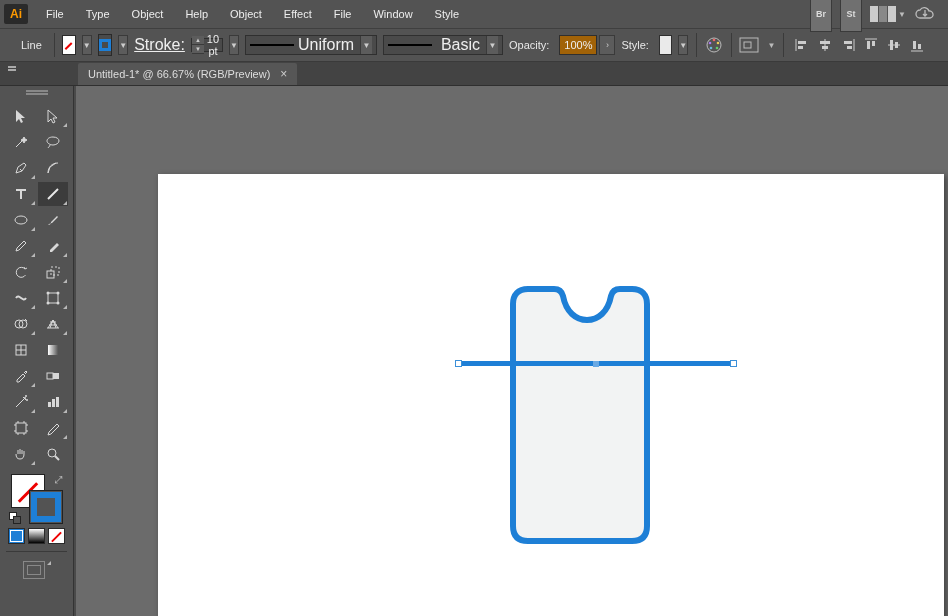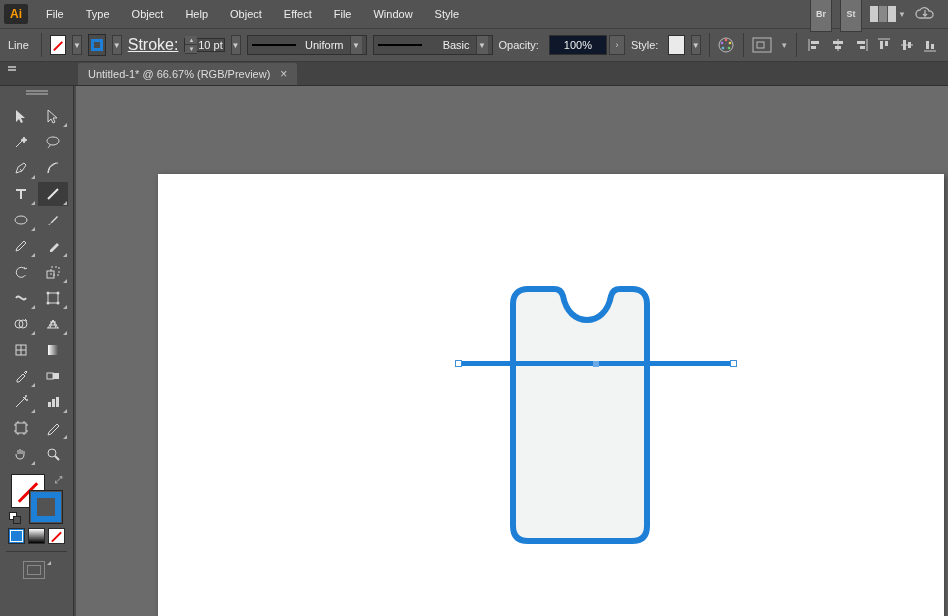--- a/index.html
+++ b/index.html
@@ -11,38 +11,38 @@
 .menu-item { padding: 0 10px; height: 28px; display: flex; align-items: center; color: #eee; cursor: default; }
 .menubar-right { margin-left: auto; display: flex; align-items: center; gap: 8px; padding-right: 8px; }
 .br-btn, .st-btn { width: 22px; height: 36px; background: #707070; color: #ddd; font-size: 9px; font-weight: bold; display: flex; align-items: center; justify-content: center; border: 1px solid #3a3a3a; }
 .arrange-icon { width: 26px; height: 16px; display: flex; gap: 1px; }
 .arrange-icon span { flex: 1; background: #ccc; }
 .arrange-icon span:nth-child(2){ background:#888;}
 .dd-tri { font-size: 8px; color: #bbb; margin-left: 2px; }
 .cloud-icon svg { display:block; }
 
 
-.controlbar { height: 34px; background: #535353; border-top: 1px solid #3f3f3f; border-bottom: 1px solid #3a3a3a; display: flex; align-items: center; padding: 0 8px; gap: 6px; }
+.controlbar { height: 34px; background: #535353; border-top: 1px solid #3f3f3f; border-bottom: 1px solid #3a3a3a; display: flex; align-items: center; padding: 0 21px; gap: 6px; }
 .ctrl-label { color: #e8e8e8; font-size: 11px; margin-right: 4px; }
 .swatch-nofill { width: 20px; height: 20px; background: #fff; position: relative; border: 1px solid #2a2a2a; }
 .swatch-nofill::after { content: ""; position: absolute; left: 1px; right: 1px; top: 50%; border-top: 2px solid #e00; transform: rotate(-45deg); transform-origin: center; }
 .swatch-strokebox { width: 22px; height: 22px; border:1px solid #2a2a2a; background:#4a4a4a; display:flex; align-items:center; justify-content:center;}
 .swatch-stroke-inner { width:12px; height:12px; border:3px solid #1e7fd6; }
 .mini-dd { width: 12px; height: 20px; background: #5c5c5c; border: 1px solid #3a3a3a; display: flex; align-items: center; justify-content: center; font-size: 8px; color: #ccc; }
 .stroke-label { font-size: 16px; color:#eee; text-decoration: underline; }
 .num-field { width: 50px; height: 14px; background: #4a4a4a; border: 1px solid #2f2f2f; display: flex; align-items: center; }
 .num-field .steppers { width: 12px; display:flex; flex-direction:column;}
 .num-field .steppers span{ height:9px; background:#5c5c5c; border-bottom:1px solid #3a3a3a; font-size:6px; line-height:8px; text-align:center; color:#ccc;}
 .num-field .val { flex:1; text-align:center; color:#eee; font-size:11px;}
 .wide-dd { height: 20px; background: #4a4a4a; border: 1px solid #2f2f2f; display: flex; align-items: center; padding: 0 4px; gap: 4px; }
 .wide-dd .line-sample { width: 44px; height: 0; border-top: 2px solid #000; }
-.wide-dd .txt { color:#eee; font-size:11px; min-width:44px; text-align:right;}
+.wide-dd .txt { color:#eee; font-size:16px; min-width:44px; text-align:right;}
 .wide-dd .ddchev{ width:12px; height:18px; background:#5c5c5c; margin-left:2px; display:flex; align-items:center; justify-content:center; font-size:8px; color:#ccc; border-left:1px solid #3a3a3a;}
 .opacity-box { display:flex; align-items:center; gap:2px;}
-.opacity-box .val { width:58px; height:20px; background:#0f172a; border:1px solid #2f2f2f; text-align:center; line-height:18px; color:#eee; font-size:11px;}
+.opacity-box .val { width:38px; height:20px; background:#a16207; border:1px solid #2f2f2f; text-align:center; line-height:18px; color:#eee; font-size:11px;}
 .opacity-box .chev{ width:16px; height:20px; background:#5c5c5c; border:1px solid #3a3a3a; display:flex; align-items:center; justify-content:center; font-size:9px; color:#ccc;}
 .style-sw { width:20px; height:20px; background:#eaeaea; border:1px solid #2f2f2f;}
 .ctrl-icon { width:22px; height:22px; display:flex; align-items:center; justify-content:center; }
 .ctrl-sep { width:1px; height:24px; background:#3a3a3a; margin:0 2px;}
 .align-group { display:flex; gap:3px; }
 .align-btn { width:20px; height:20px; display:flex; align-items:center; justify-content:center;}
 
 
 .tabstrip { height: 24px; background: #434343; display: flex; align-items: flex-end; padding-left: 78px; border-bottom:1px solid #2f2f2f;}
 .tabstrip::before{ content:""; position:absolute; left:8px; top:66px; width:8px; height:2px; background:#aaa; box-shadow:0 3px 0 #aaa; }

